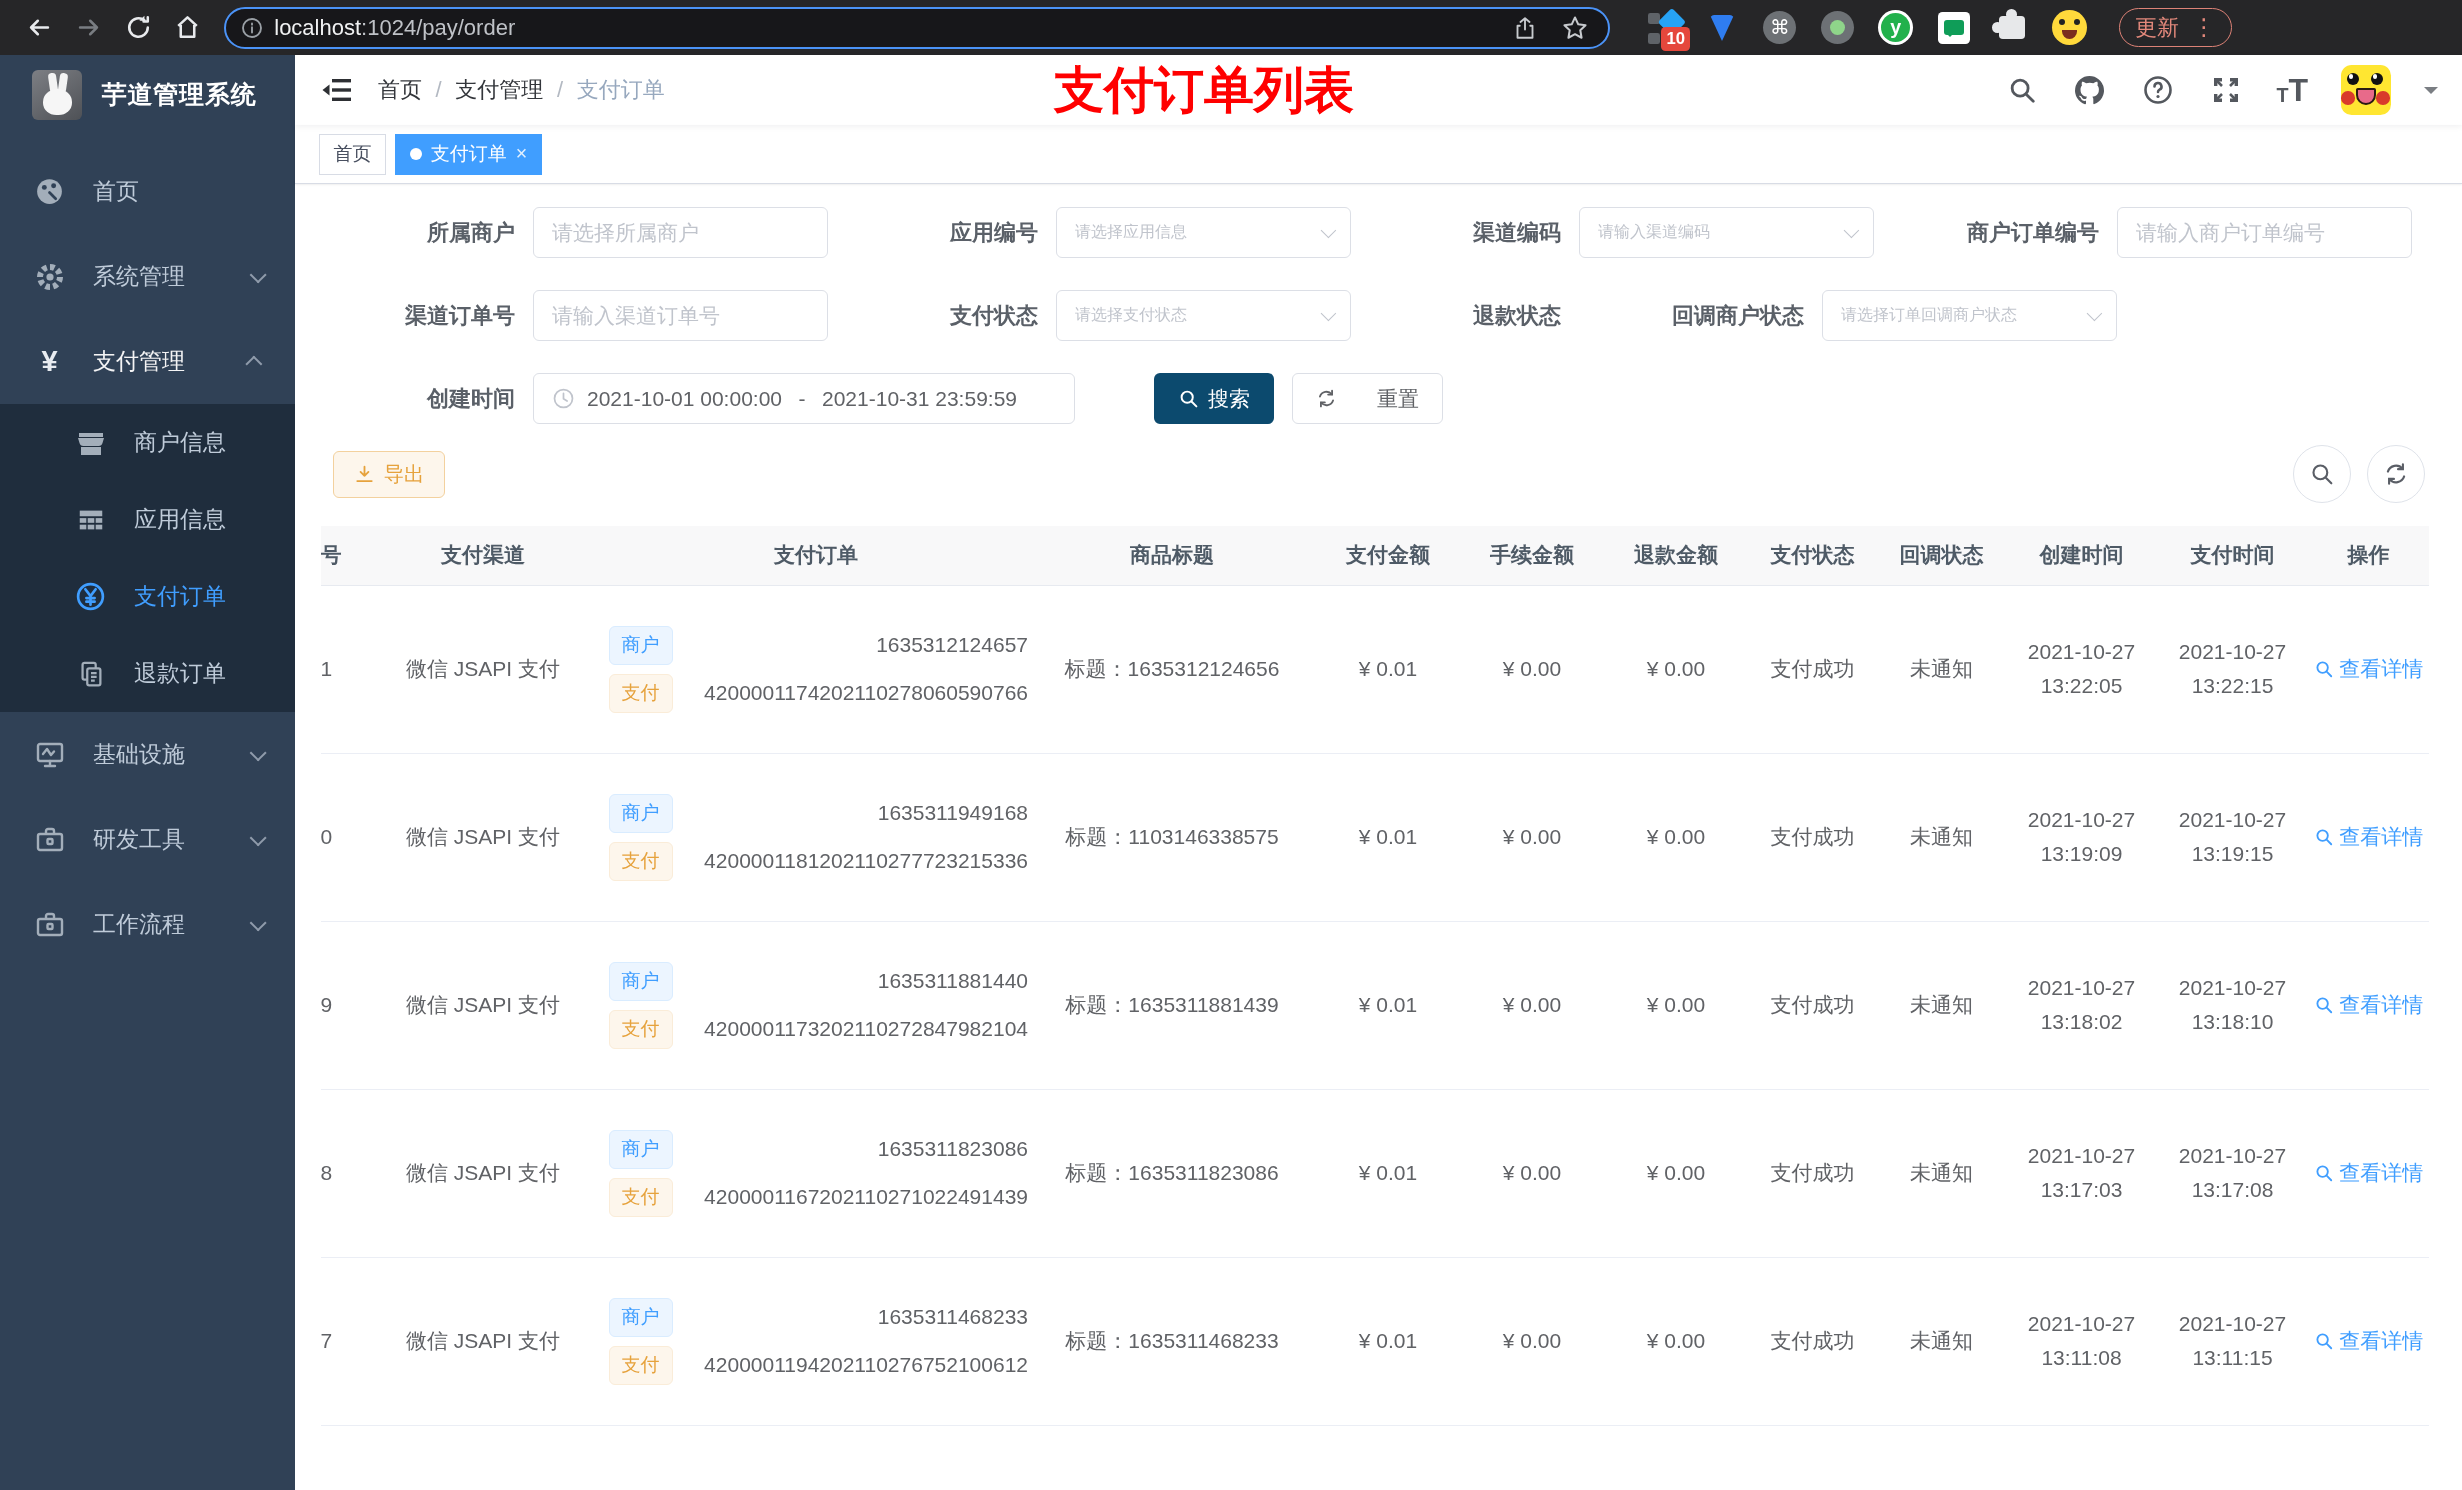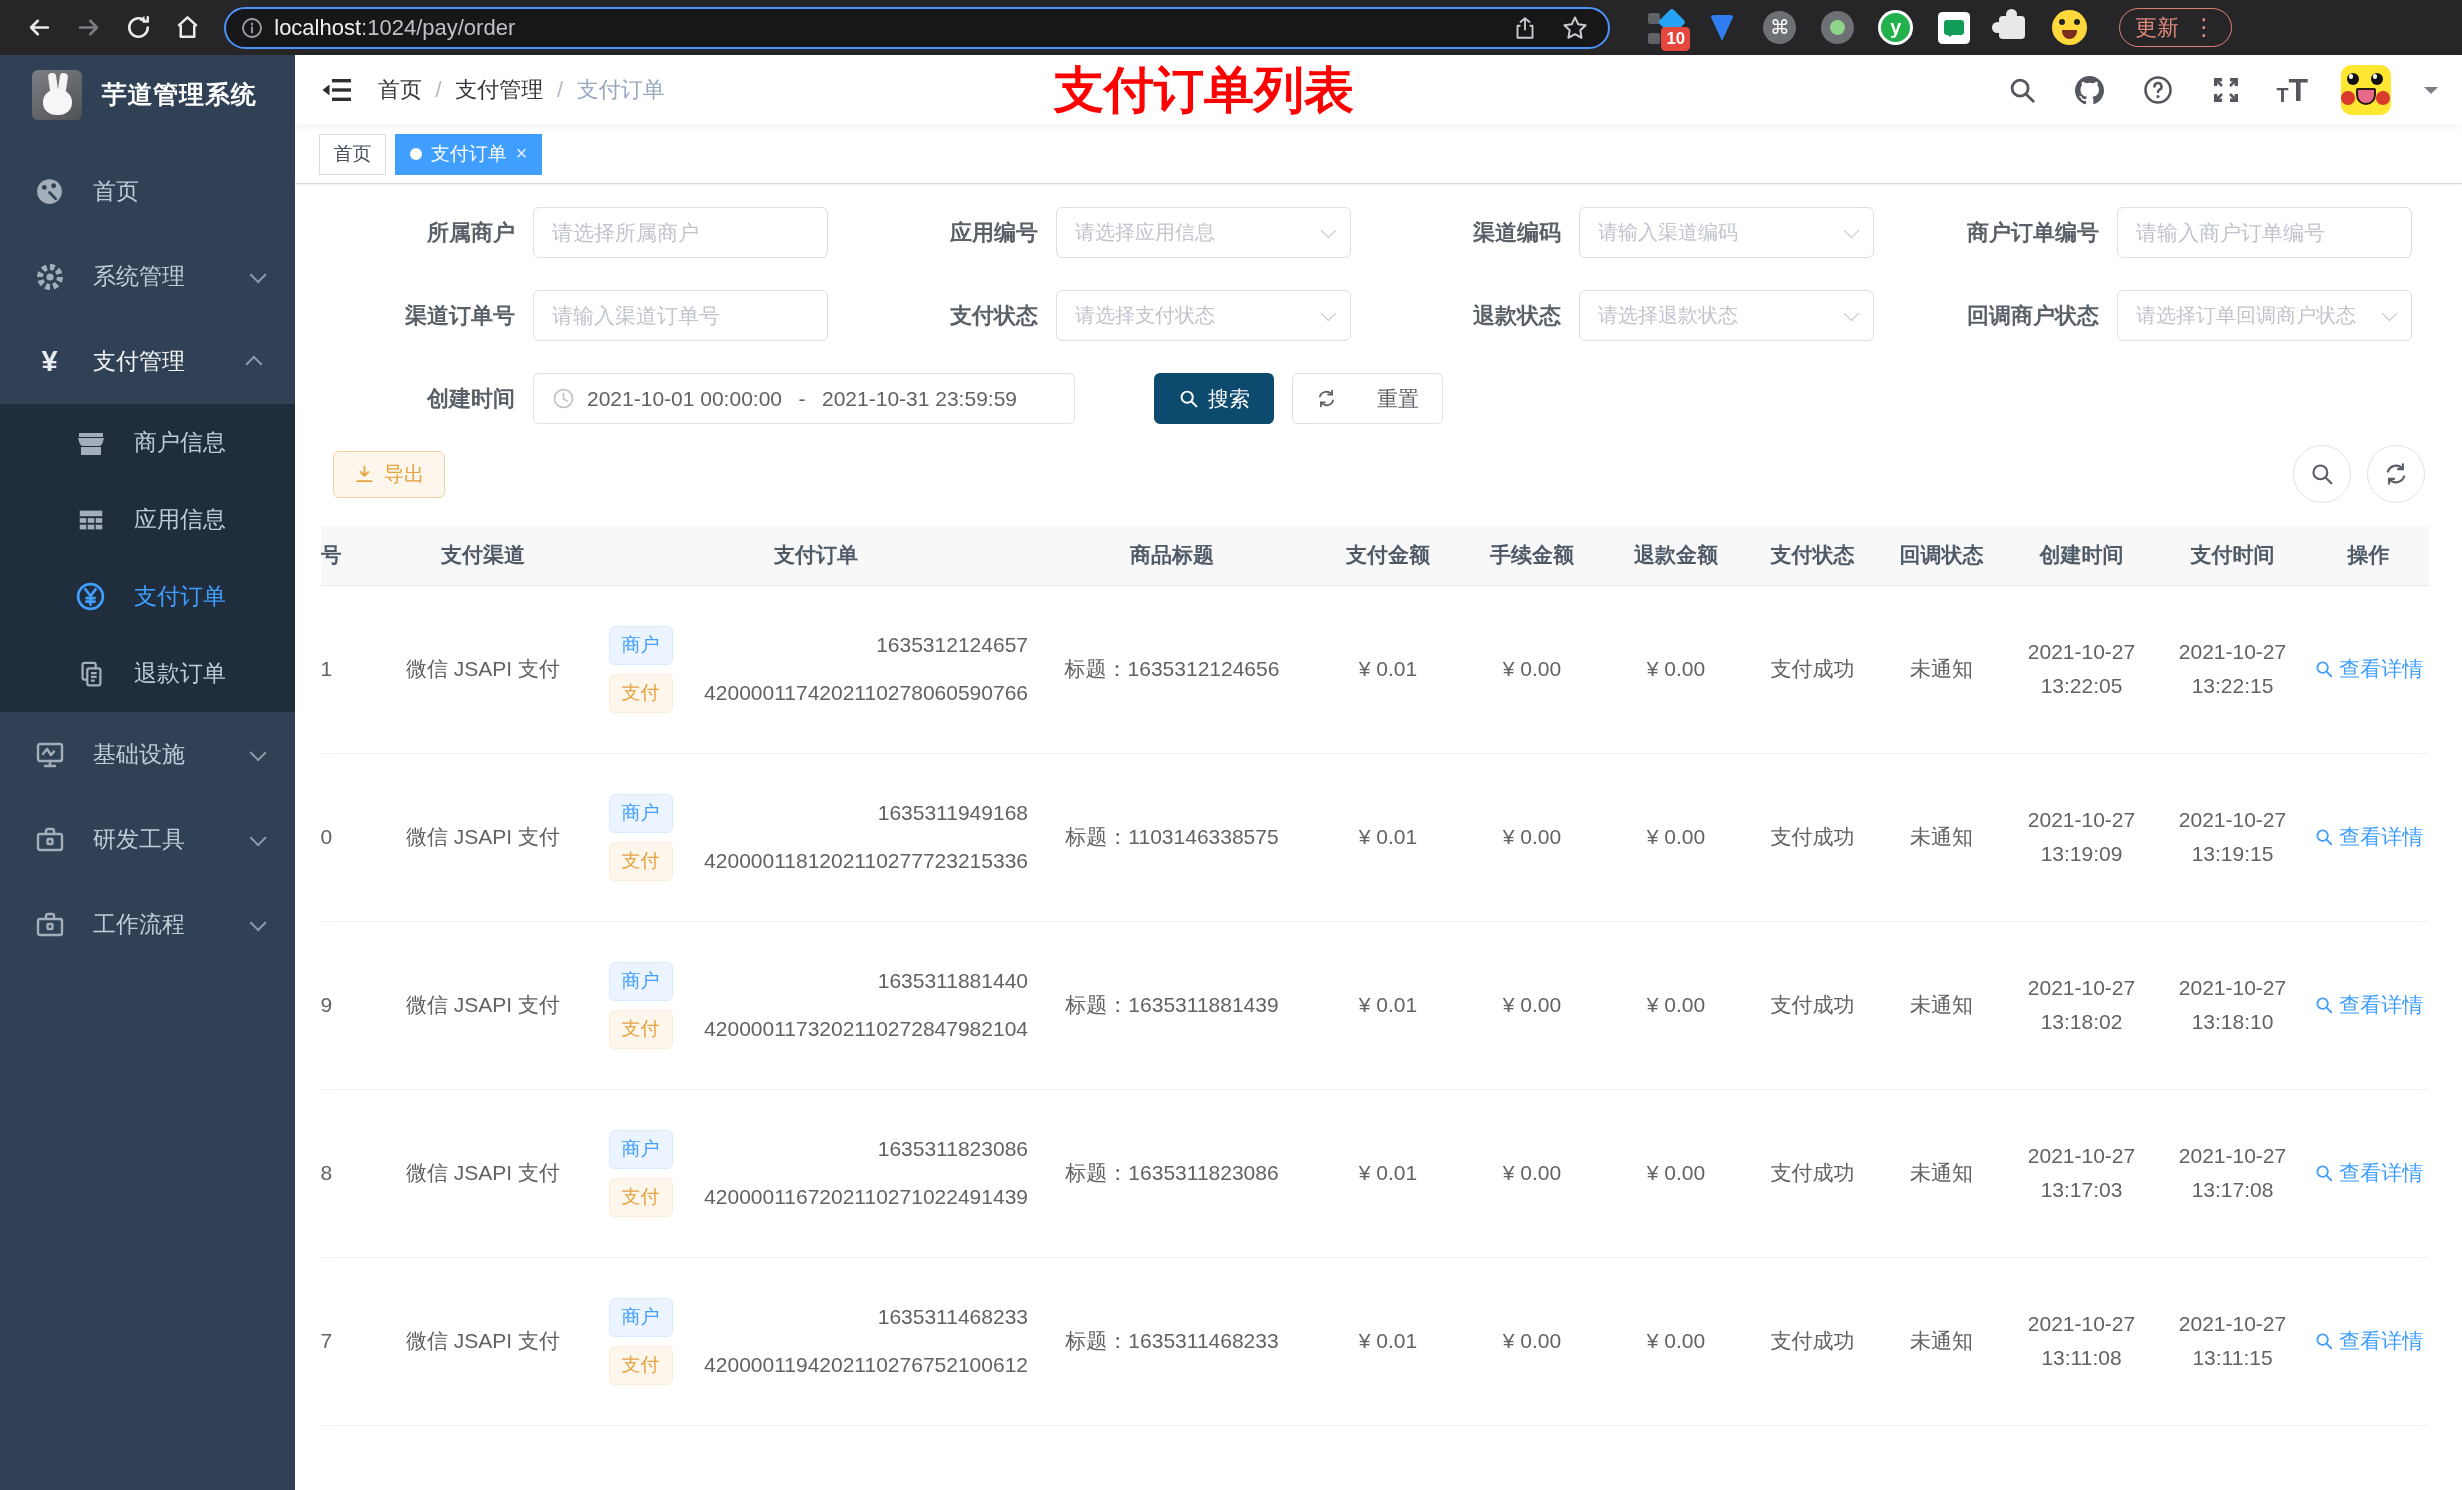--- a/index.html
+++ b/index.html
@@ -97,21 +97,21 @@
   .filter-form { padding-left:45px; }
   .form-row { display:flex; margin-bottom:32px; }
   .form-item { display:flex; align-items:center; margin-right:61px; }
   .form-label { width:167px; text-align:right; padding-right:18px; font-size:22px; font-weight:700; color:#5a6068; flex-shrink:0; white-space:nowrap; }
   .form-label.wide { width:182px; }
   .control { height:51px; border:1.5px solid #dcdfe6; border-radius:6px; background:#fff; display:flex; align-items:center; padding:0 18px; cursor:text; }
   .control input { border:none; outline:none; width:100%; font-size:21px; color:#606266; font-family:inherit; background:transparent; }
   .control input::placeholder { color:#c0c4cc; }
   .w390 { width:295px; }
   .select { cursor:pointer; }
-  .select .ph { flex:1; font-size:20px; color:#c0c4cc; white-space:nowrap; overflow:hidden; }
+  .select .ph { flex:1; font-size:16px; color:#c0c4cc; white-space:nowrap; overflow:hidden; }
   .sel-caret { width:10.6px; height:10.6px; border-right:1.5px solid #c0c4cc; border-bottom:1.5px solid #c0c4cc; transform:rotate(45deg) translateY(-3px); flex-shrink:0; }
   .daterange { width:542px; color:#606266; font-size:21px; gap:12px; }
   .daterange .sep { color:#606266; padding:0 4.5px; }
   .clock-ic { color:#c0c4cc; flex-shrink:0; }
   .btn { height:51px; border-radius:6px; display:inline-flex; align-items:center; gap:9px; font-size:21px; padding:0 23px; cursor:pointer; border:1.5px solid transparent; }
   .btn-primary { background:#0c4a6e; color:#fff; margin-left:18px; }
   .btn-plain { background:#fff; border-color:#dcdfe6; color:#606266; margin-left:18px;gap:40px; }
   .btn-export { height:47px; background:#fdf6ec; border-color:#f3d19e; color:#e6a23c; font-size:20.4px; padding:0 19.7px; }
 
   .toolbar-row { display:flex; align-items:center; padding-left:12px; margin:0 0 23px; }
@@ -451,24 +451,20 @@
           </div>
           <div class="form-item">
             <span class="form-label">支付状态</span>
             <div class="control select w390">
               <span class="ph">请选择支付状态</span>
               <span class="sel-caret"></span>
             </div>
           </div>
           <div class="form-item">
             <span class="form-label">退款状态</span>
-            <div class="control select w390">
-              <span class="ph">请选择退款状态</span>
-              <span class="sel-caret"></span>
-            </div>
           </div>
           <div class="form-item" style="margin-right:0;">
             <span class="form-label wide">回调商户状态</span>
             <div class="control select w390">
               <span class="ph">请选择订单回调商户状态</span>
               <span class="sel-caret"></span>
             </div>
           </div>
         </div>
         <div class="form-row" style="margin-bottom:21px;">

